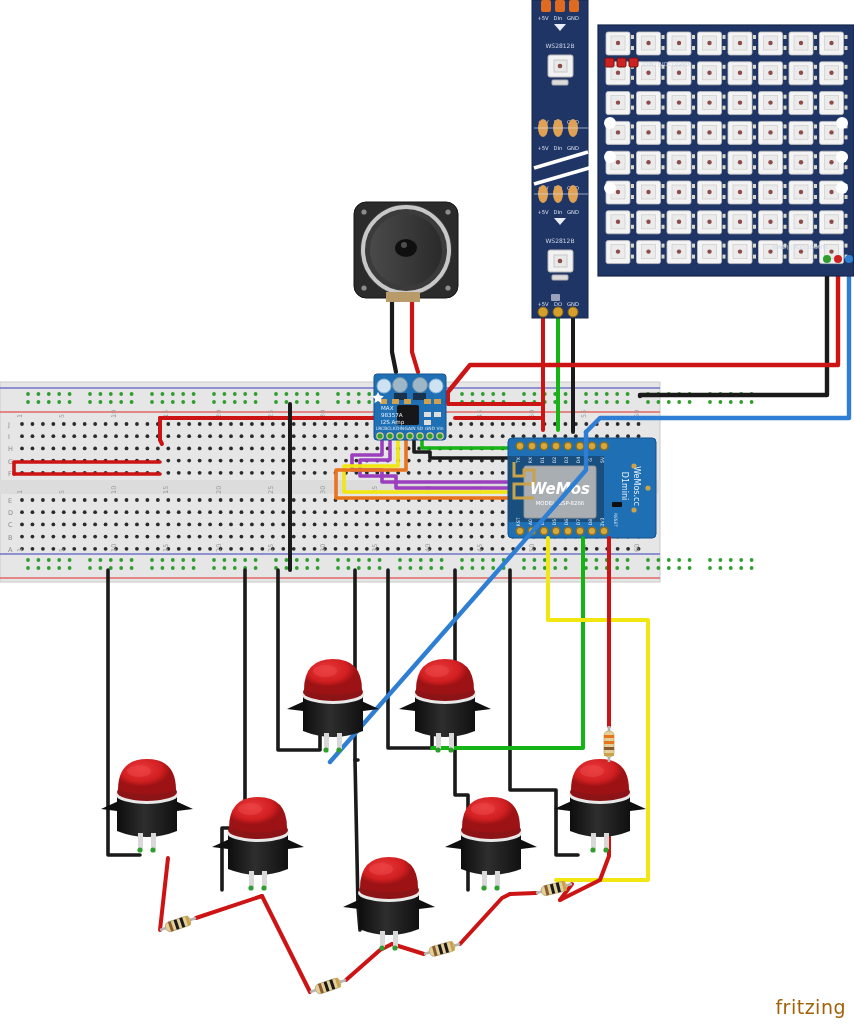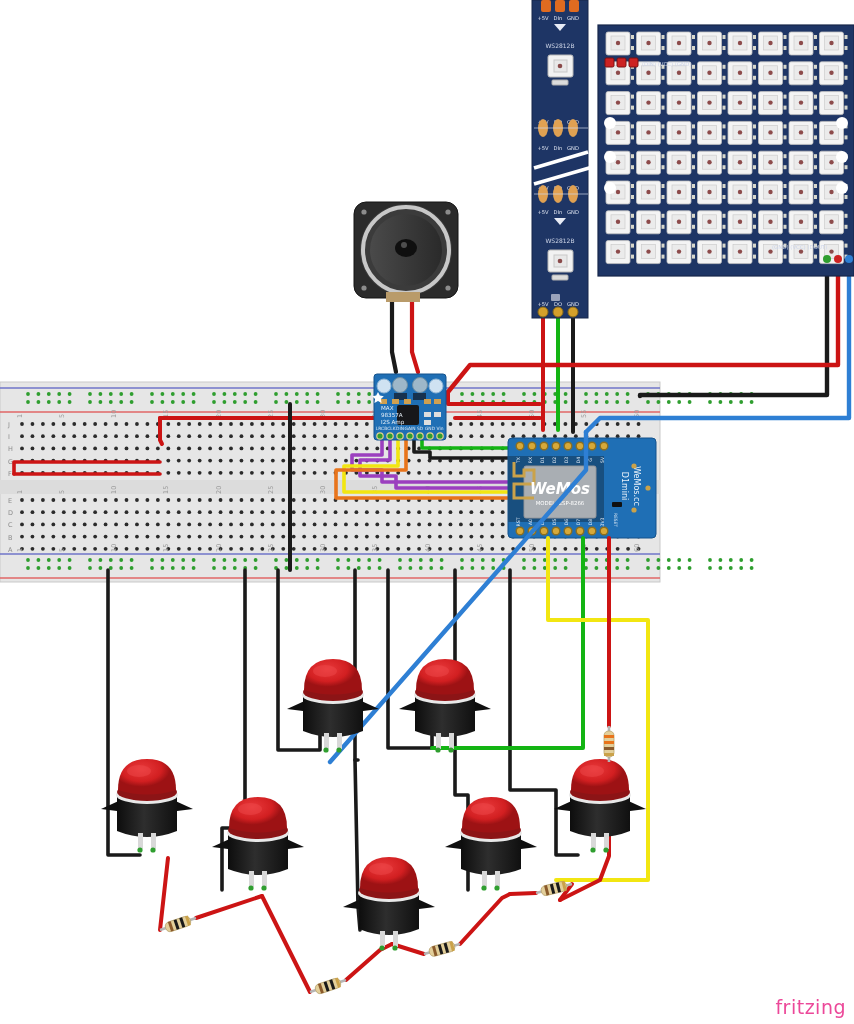--- a/index.html
+++ b/index.html
@@ -1,21 +1,21 @@
 <!DOCTYPE html>
 <html><head>
 <meta charset="utf-8">
 <style>
   html,body{margin:0;padding:0;background:#ffffff;}
   body{width:854px;height:1024px;position:relative;overflow:hidden;
        font-family:"DejaVu Sans","Liberation Sans",sans-serif;}
   #stage{position:absolute;left:0;top:0;width:854px;height:1024px;background:#fff;}
   svg#board{position:absolute;left:0;top:0;width:854px;height:1024px;}
   .wm{position:absolute;right:8px;bottom:6px;font-family:"DejaVu Sans","Liberation Sans",sans-serif;
-      font-size:19px;color:#ec4899;letter-spacing:.5px;}
+      font-size:19px;color:#a16207;letter-spacing:.5px;}
   text{font-family:"DejaVu Sans","Liberation Sans",sans-serif;}
 </style>
 </head>
 <body>
 
 <div id="stage">
 
 <svg id="board" viewBox="0 0 854 1024">
   <defs>
     <linearGradient id="spkCone" cx="50%" cy="50%">

